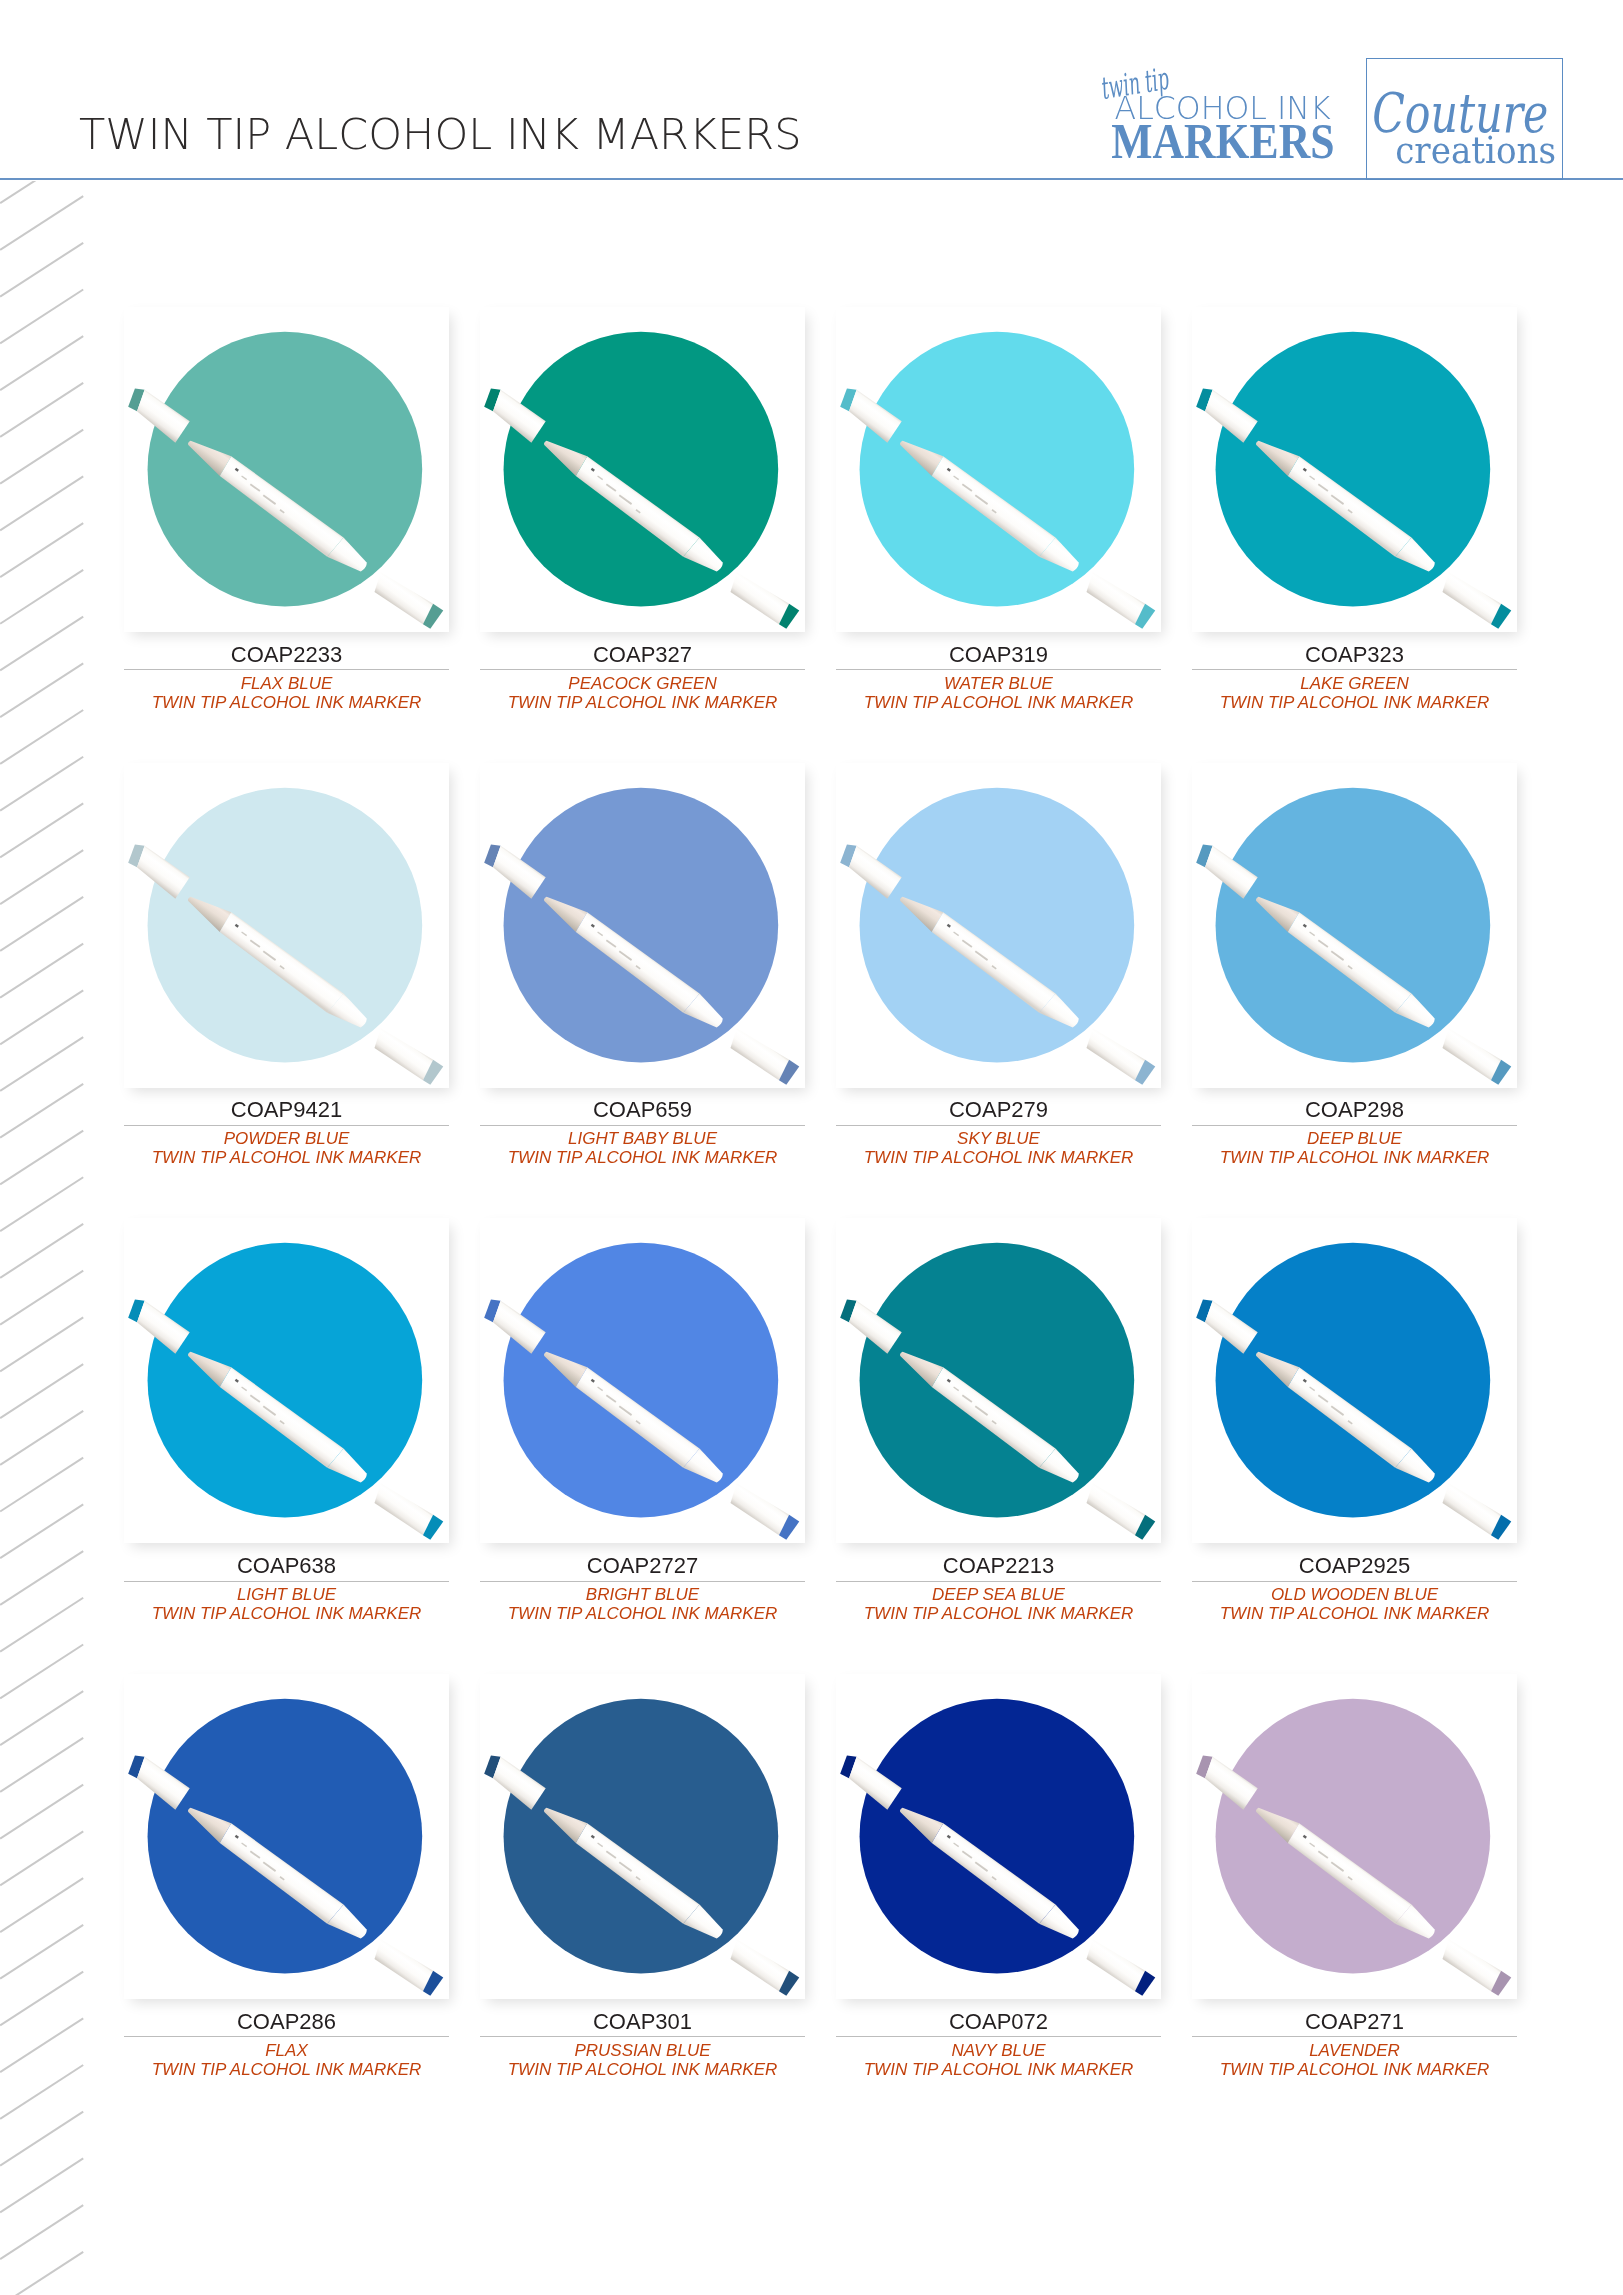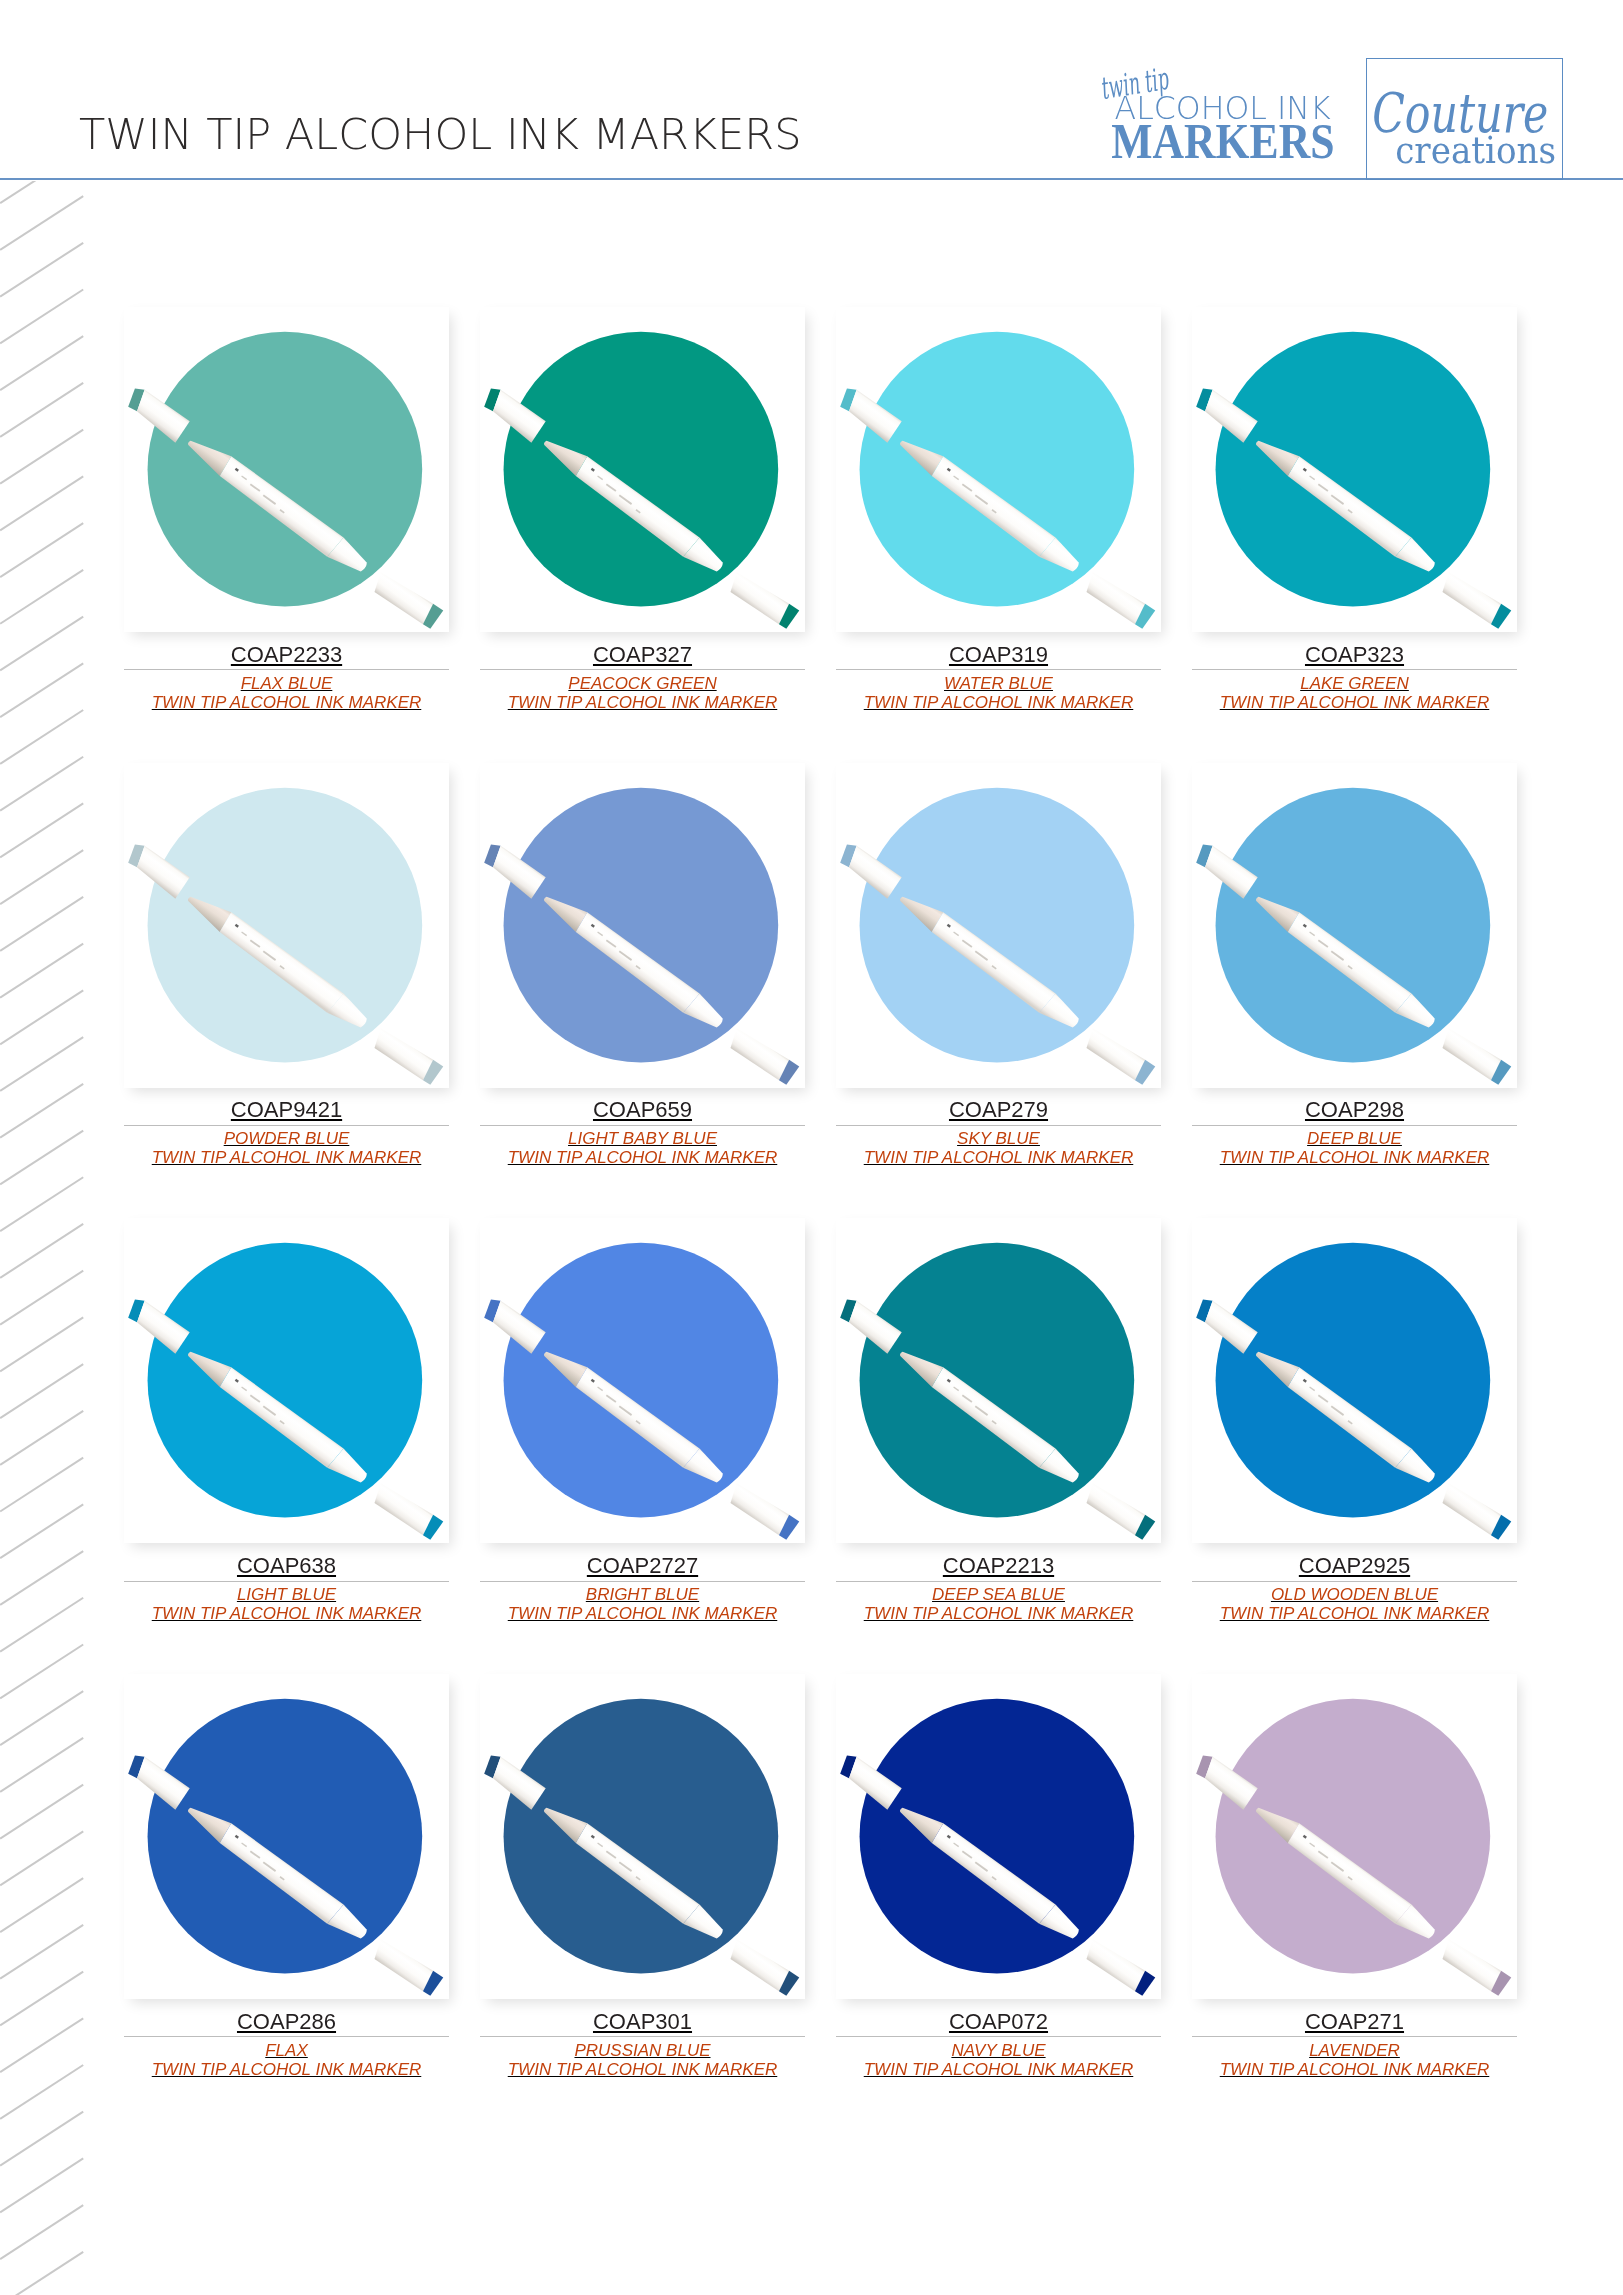--- a/index.html
+++ b/index.html
@@ -17,21 +17,21 @@
   .logo-box{position:absolute;left:1366px;top:58px;width:197px;height:122px;
       border:1.6px solid #5b8cc3;box-sizing:border-box;}
 
   
   .stripes{position:absolute;left:0;top:181px;width:84px;height:2115px;}
 
   
   .grid{position:absolute;left:124px;top:307px;width:1392px;}
   .row{display:flex;margin-bottom:51px;}
   .row:last-child{margin-bottom:0;}
-  .card{width:325px;margin-right:31px;text-decoration:underline;}
+  .card{width:325px;margin-right:31px;}
   .card:last-child{margin-right:0;}
   .shot{width:325px;height:325px;background:#fff;position:relative;
         box-shadow:4.6px 5.9px 13px -2px rgba(0,0,0,0.13);}
   .shot svg{display:block;}
   .sku{font-size:22px;color:#231f20;text-align:center;line-height:1;
        margin-top:11.8px;}
   .divider{height:0.7px;background:#bdbdbd;margin-top:3.6px;}
   .desc{font-size:17px;font-style:italic;color:#c2410c;text-align:center;
         line-height:19px;margin-top:3.6px;}
 </style>

